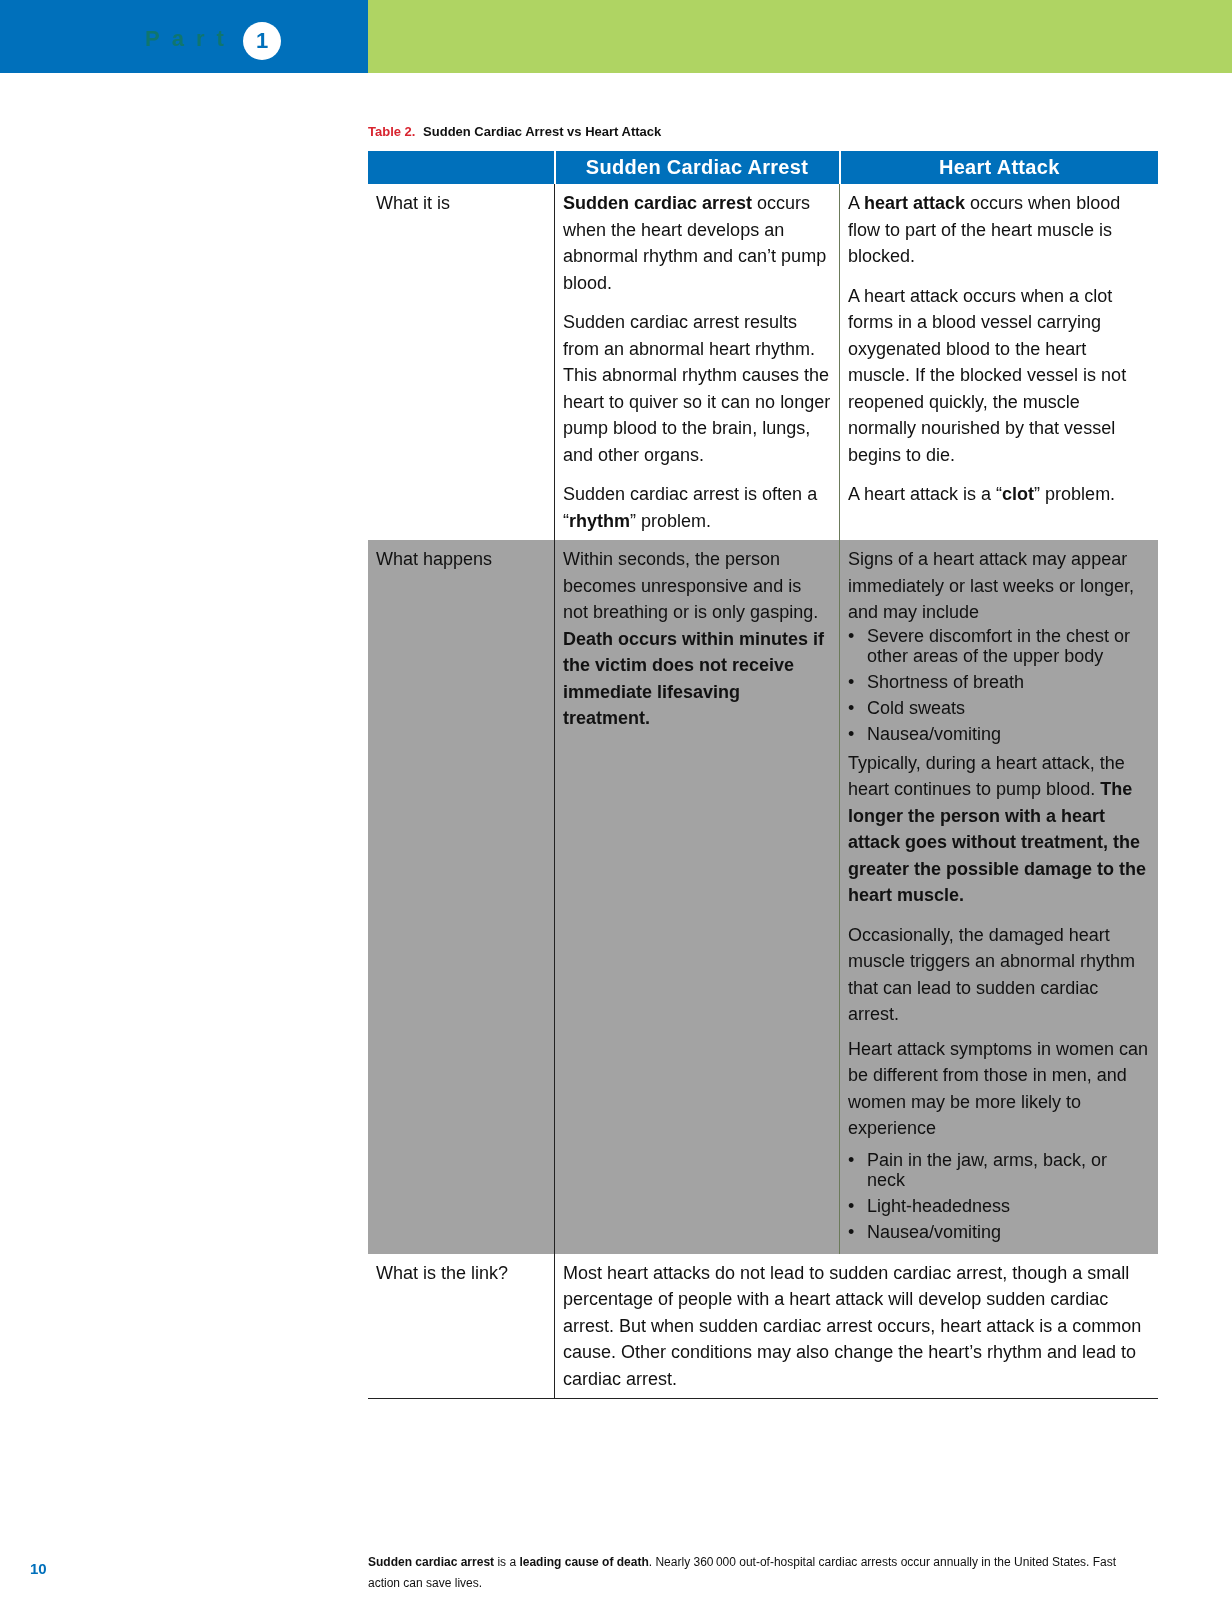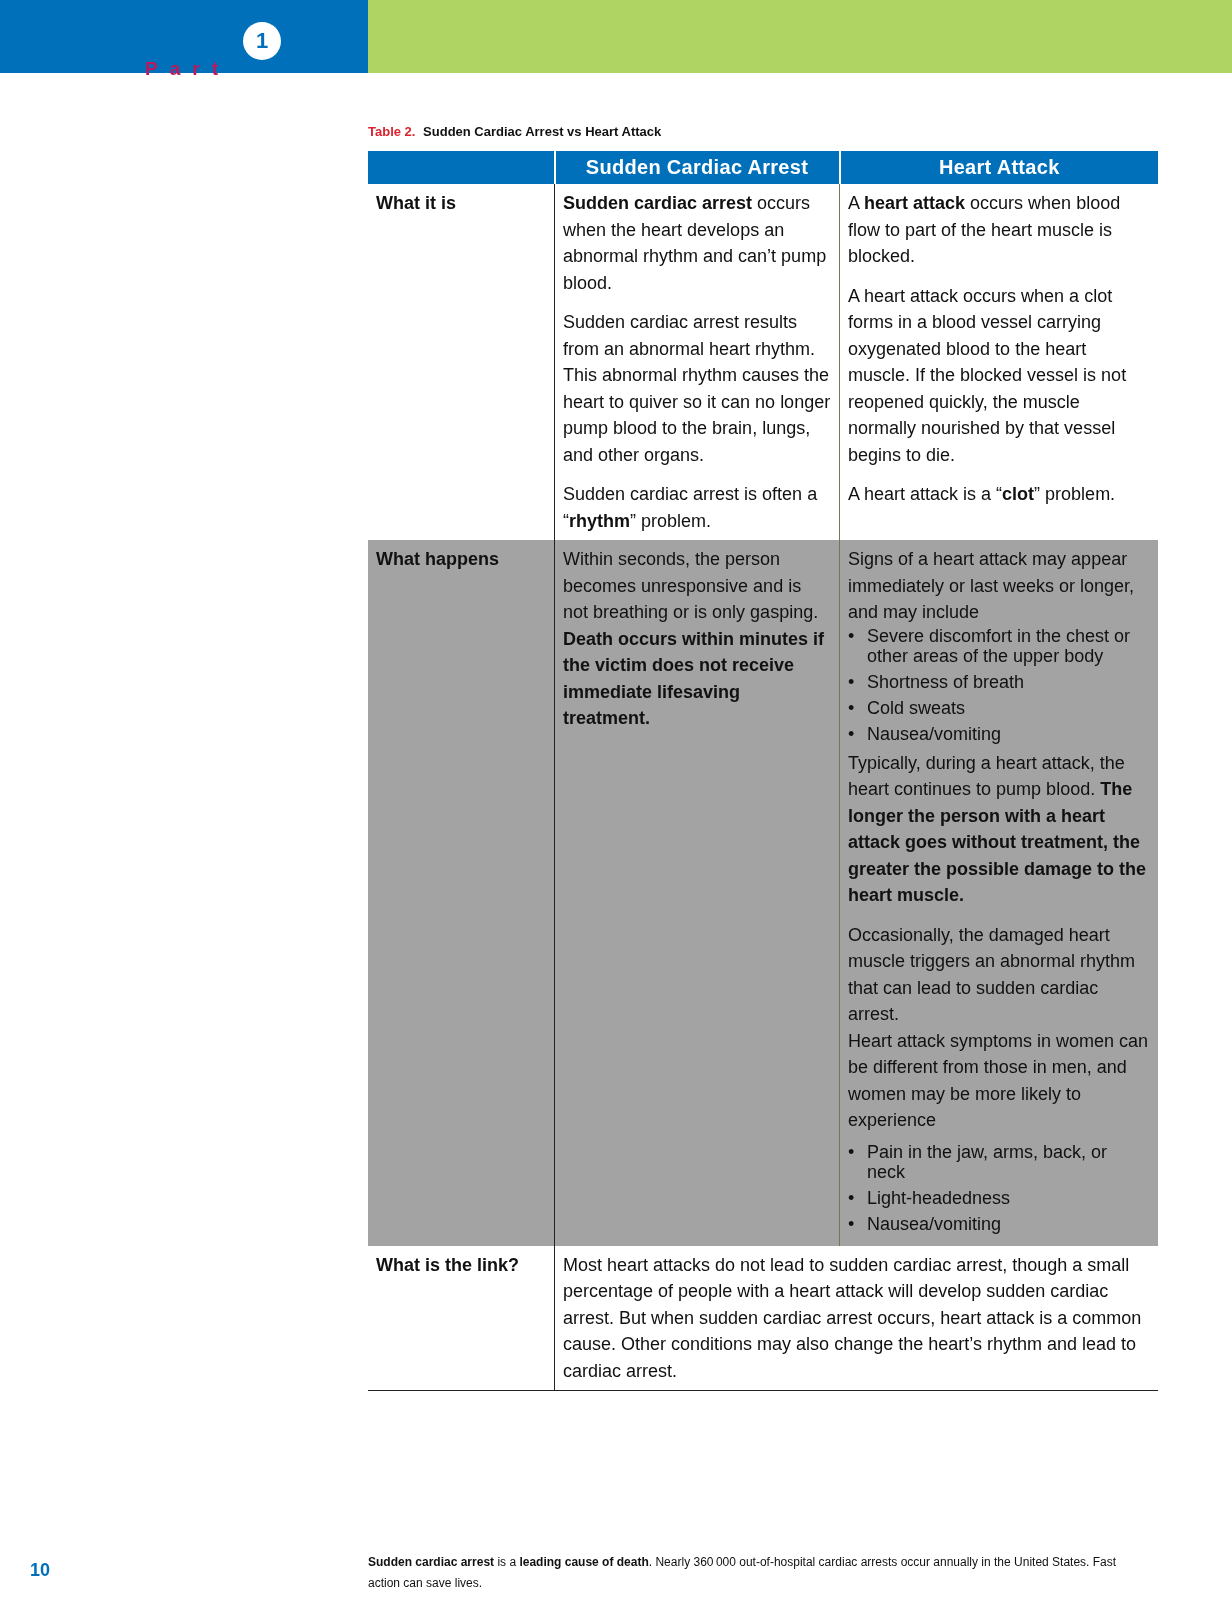--- a/index.html
+++ b/index.html
@@ -5,60 +5,60 @@
   html, body { margin: 0; padding: 0; }
   body {
     width: 1232px; height: 1600px; position: relative; background: #ffffff;
     font-family: "Liberation Sans", sans-serif; color: #111;
     overflow: hidden;
   }
   .banner { position: absolute; top: 0; left: 0; width: 1232px; height: 73px; }
   .banner .blue { position: absolute; left: 0; top: 0; width: 368px; height: 73px; background: #0070bb; }
   .banner .green { position: absolute; left: 368px; top: 0; width: 864px; height: 73px; background: #afd463; }
   .part-label {
-    position: absolute; left: 145px; top: 26px; color: #be185d; font-weight: bold;
-    font-size: 19px; letter-spacing: 12px; margin-top: 32px;
+    position: absolute; left: 145px; top: 26px; color: #0f766e; font-weight: bold;
+    font-size: 22px; letter-spacing: 12px;
   }
   .part-num {
     position: absolute; left: 243px; top: 22px; width: 38px; height: 38px; border-radius: 50%;
     background: #fff; color: #0070bb; font-weight: bold; font-size: 22px;
     display: flex; align-items: center; justify-content: center;
   }
   .caption { position: absolute; left: 368px; top: 124px; font-size: 13px; font-weight: bold; }
   .caption .tnum { color: #d8242f; margin-right: 4px; }
 
   table.cmp {
     position: absolute; left: 368px; top: 151px; width: 790px;
     border-collapse: collapse; font-size: 18px; line-height: 26.5px;
   }
   table.cmp th {
     background: #0070bb; color: #fff; font-weight: bold; font-size: 20px;
     height: 33px; padding: 0; text-align: center; letter-spacing: 0.3px;
   }
   table.cmp th + th { border-left: 2px solid #ffffff; }
   table.cmp td { vertical-align: top; padding: 6px 8px 6px 8px; }
-  table.cmp td.rowh { font-weight: bold; width: 170px; }
+  table.cmp td.rowh { font-weight: normal; width: 170px; }
   table.cmp td.c1 { width: 268px; border-left: 1.5px solid #222; }
   table.cmp td.c2 { border-left: 1.5px solid #6b7a5a; }
   table.cmp tr.shaded td { background: #a3a3a3; }
   table.cmp tr.last td { border-bottom: 1.5px solid #222; }
   table.cmp td.span { border-left: 1.5px solid #222; }
   p { margin: 0 0 13px 0; }
   p:last-child { margin-bottom: 0; }
   ul { margin: 0 0 5px 0; padding-left: 19px; list-style: none; }
   ul li { position: relative; line-height: 20px; margin-bottom: 6px; }
   ul li::before { content: "\2022"; position: absolute; left: -19px; top: 0; }
   b { font-weight: bold; }
 
   .footnote {
     position: absolute; left: 368px; top: 1552px; width: 780px;
     font-size: 12px; line-height: 21px;
   }
   .pagenum {
-    position: absolute; left: 30px; top: 1560px; color: #0070bb; font-weight: bold; font-size: 18px;
+    position: absolute; left: 30px; top: 1560px; color: #0070bb; font-weight: bold; font-size: 15px;
   }
 </style>
 </head>
 <body>
 
 <div class="banner">
   <div class="blue"></div>
   <div class="green"></div>
   <span class="part-label">Part</span>
   <span class="part-num">1</span>
@@ -99,21 +99,21 @@
       </td>
       <td class="c2">
         <p style="margin-bottom:0">Signs of a heart attack may appear immediately or last weeks or longer, and may include</p>
         <ul>
           <li>Severe discomfort in the chest or other areas of the upper body</li>
           <li>Shortness of breath</li>
           <li>Cold sweats</li>
           <li>Nausea/vomiting</li>
         </ul>
         <p><span>Typically, during a heart attack, the heart continues to pump blood. </span><b>The longer the person with a heart attack goes without treatment, the greater the possible damage to the heart muscle.</b></p>
-        <p style="margin-bottom:0">Occasionally, the damaged heart muscle triggers an abnormal rhythm that can lead to sudden cardiac arrest.</p>
+        <p style="margin-bottom:8px">Occasionally, the damaged heart muscle triggers an abnormal rhythm that can lead to sudden cardiac arrest.</p>
         <p style="margin-bottom:8px">Heart attack symptoms in women can be different from those in men, and women may be more likely to experience</p>
         <ul style="margin-bottom:0">
           <li>Pain in the jaw, arms, back, or neck</li>
           <li>Light-headedness</li>
           <li>Nausea/vomiting</li>
         </ul>
       </td>
     </tr>
 
     <tr class="last">

